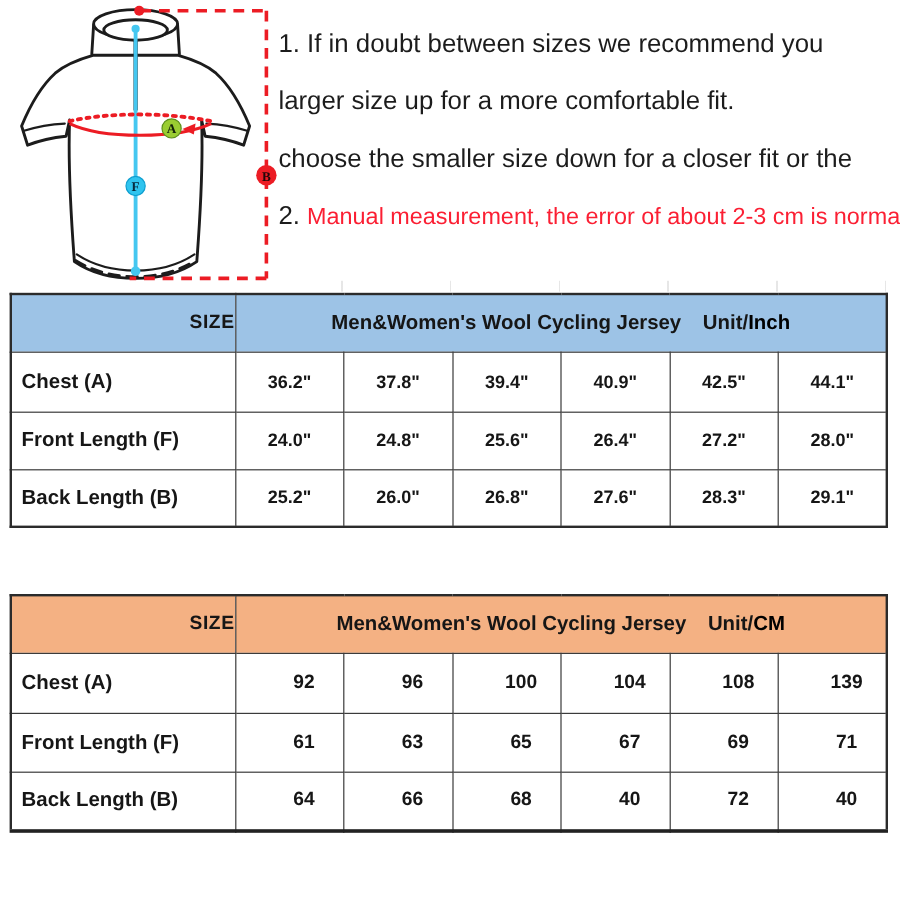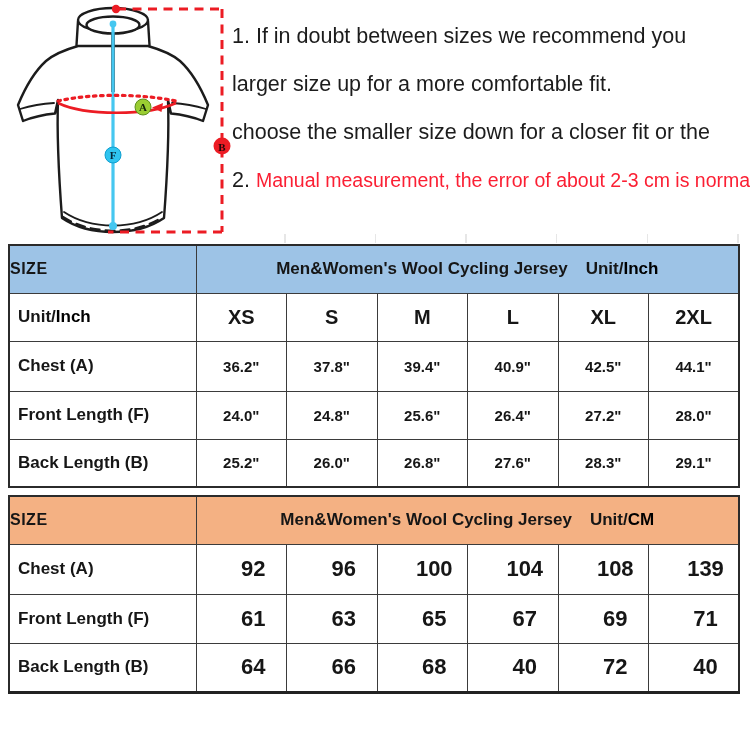--- a/index.html
+++ b/index.html
@@ -22,28 +22,28 @@
   table.size-table { position:absolute; left:8px; border-collapse:collapse; table-layout:fixed; width:730px; }
   #table-inch { top:244px; }
   #table-cm { top:495px; border-bottom:3px solid #222; }
   table.size-table td, table.size-table th { border:1.6px solid #3b3b3b; color:#161616; overflow:hidden; }
   table.size-table { border:2.2px solid #2b2b2b; }
   col.c-label { width:187px; } col.c-size { width:90.5px; }
 
   #table-inch .hdr { background:#9dc3e6; }
   #table-cm .hdr { background:#f4b183; }
 
-  th.corner { font-size:16px; font-weight:bold; text-align:left; letter-spacing:.5px; }
+  th.corner { font-size:16px; font-weight:bold; text-align:right; letter-spacing:.5px; }
   th.title { font-size:17px; font-weight:bold; text-align:center; }
   .title-unit { margin-left:18px; }
   .red { color:#000000; }
   td.row-label { font-size:17px; font-weight:bold; text-align:left; padding-left:8px; }
   td.size-cell { font-size:20px; font-weight:bold; text-align:center; }
   td.val { font-size:15px; font-weight:bold; text-align:center; }
-  #table-cm td.val { font-size:22px;padding-left:24px; }
+  #table-cm td.val { font-size:16px;padding-left:24px; }
 
   .h48{height:48px} .h49{height:49px} .h50{height:50px} .h52{height:52px}
 </style>
 </head>
 <body>
 
 <div id="page">
 
   <svg id="jersey-svg" viewBox="0 0 232 240" xmlns="http://www.w3.org/2000/svg">
 
@@ -130,29 +130,20 @@
         <col class="c-size">
         <col class="c-size">
       </colgroup>
     <tbody>
         <tr class="h48">
       <th class="corner hdr">SIZE</th>
       <th class="title hdr" colspan="6">
         <span>Men&amp;Women's Wool Cycling Jersey</span><span class="title-unit">Unit/</span><span class="red">Inch</span>
       </th>
     </tr>
-    <tr class="h48">
-      <td class="row-label"><span>Unit/</span><span class="red">Inch</span></td>
-      <td class="size-cell">XS</td>
-      <td class="size-cell">S</td>
-      <td class="size-cell">M</td>
-      <td class="size-cell">L</td>
-      <td class="size-cell">XL</td>
-      <td class="size-cell">2XL</td>
-    </tr>
     <tr class="h50">
       <td class="row-label">Chest (A)</td>
       <td class="val">36.2"</td>
       <td class="val">37.8"</td>
       <td class="val">39.4"</td>
       <td class="val">40.9"</td>
       <td class="val">42.5"</td>
       <td class="val">44.1"</td>
     </tr>
     <tr class="h48">

